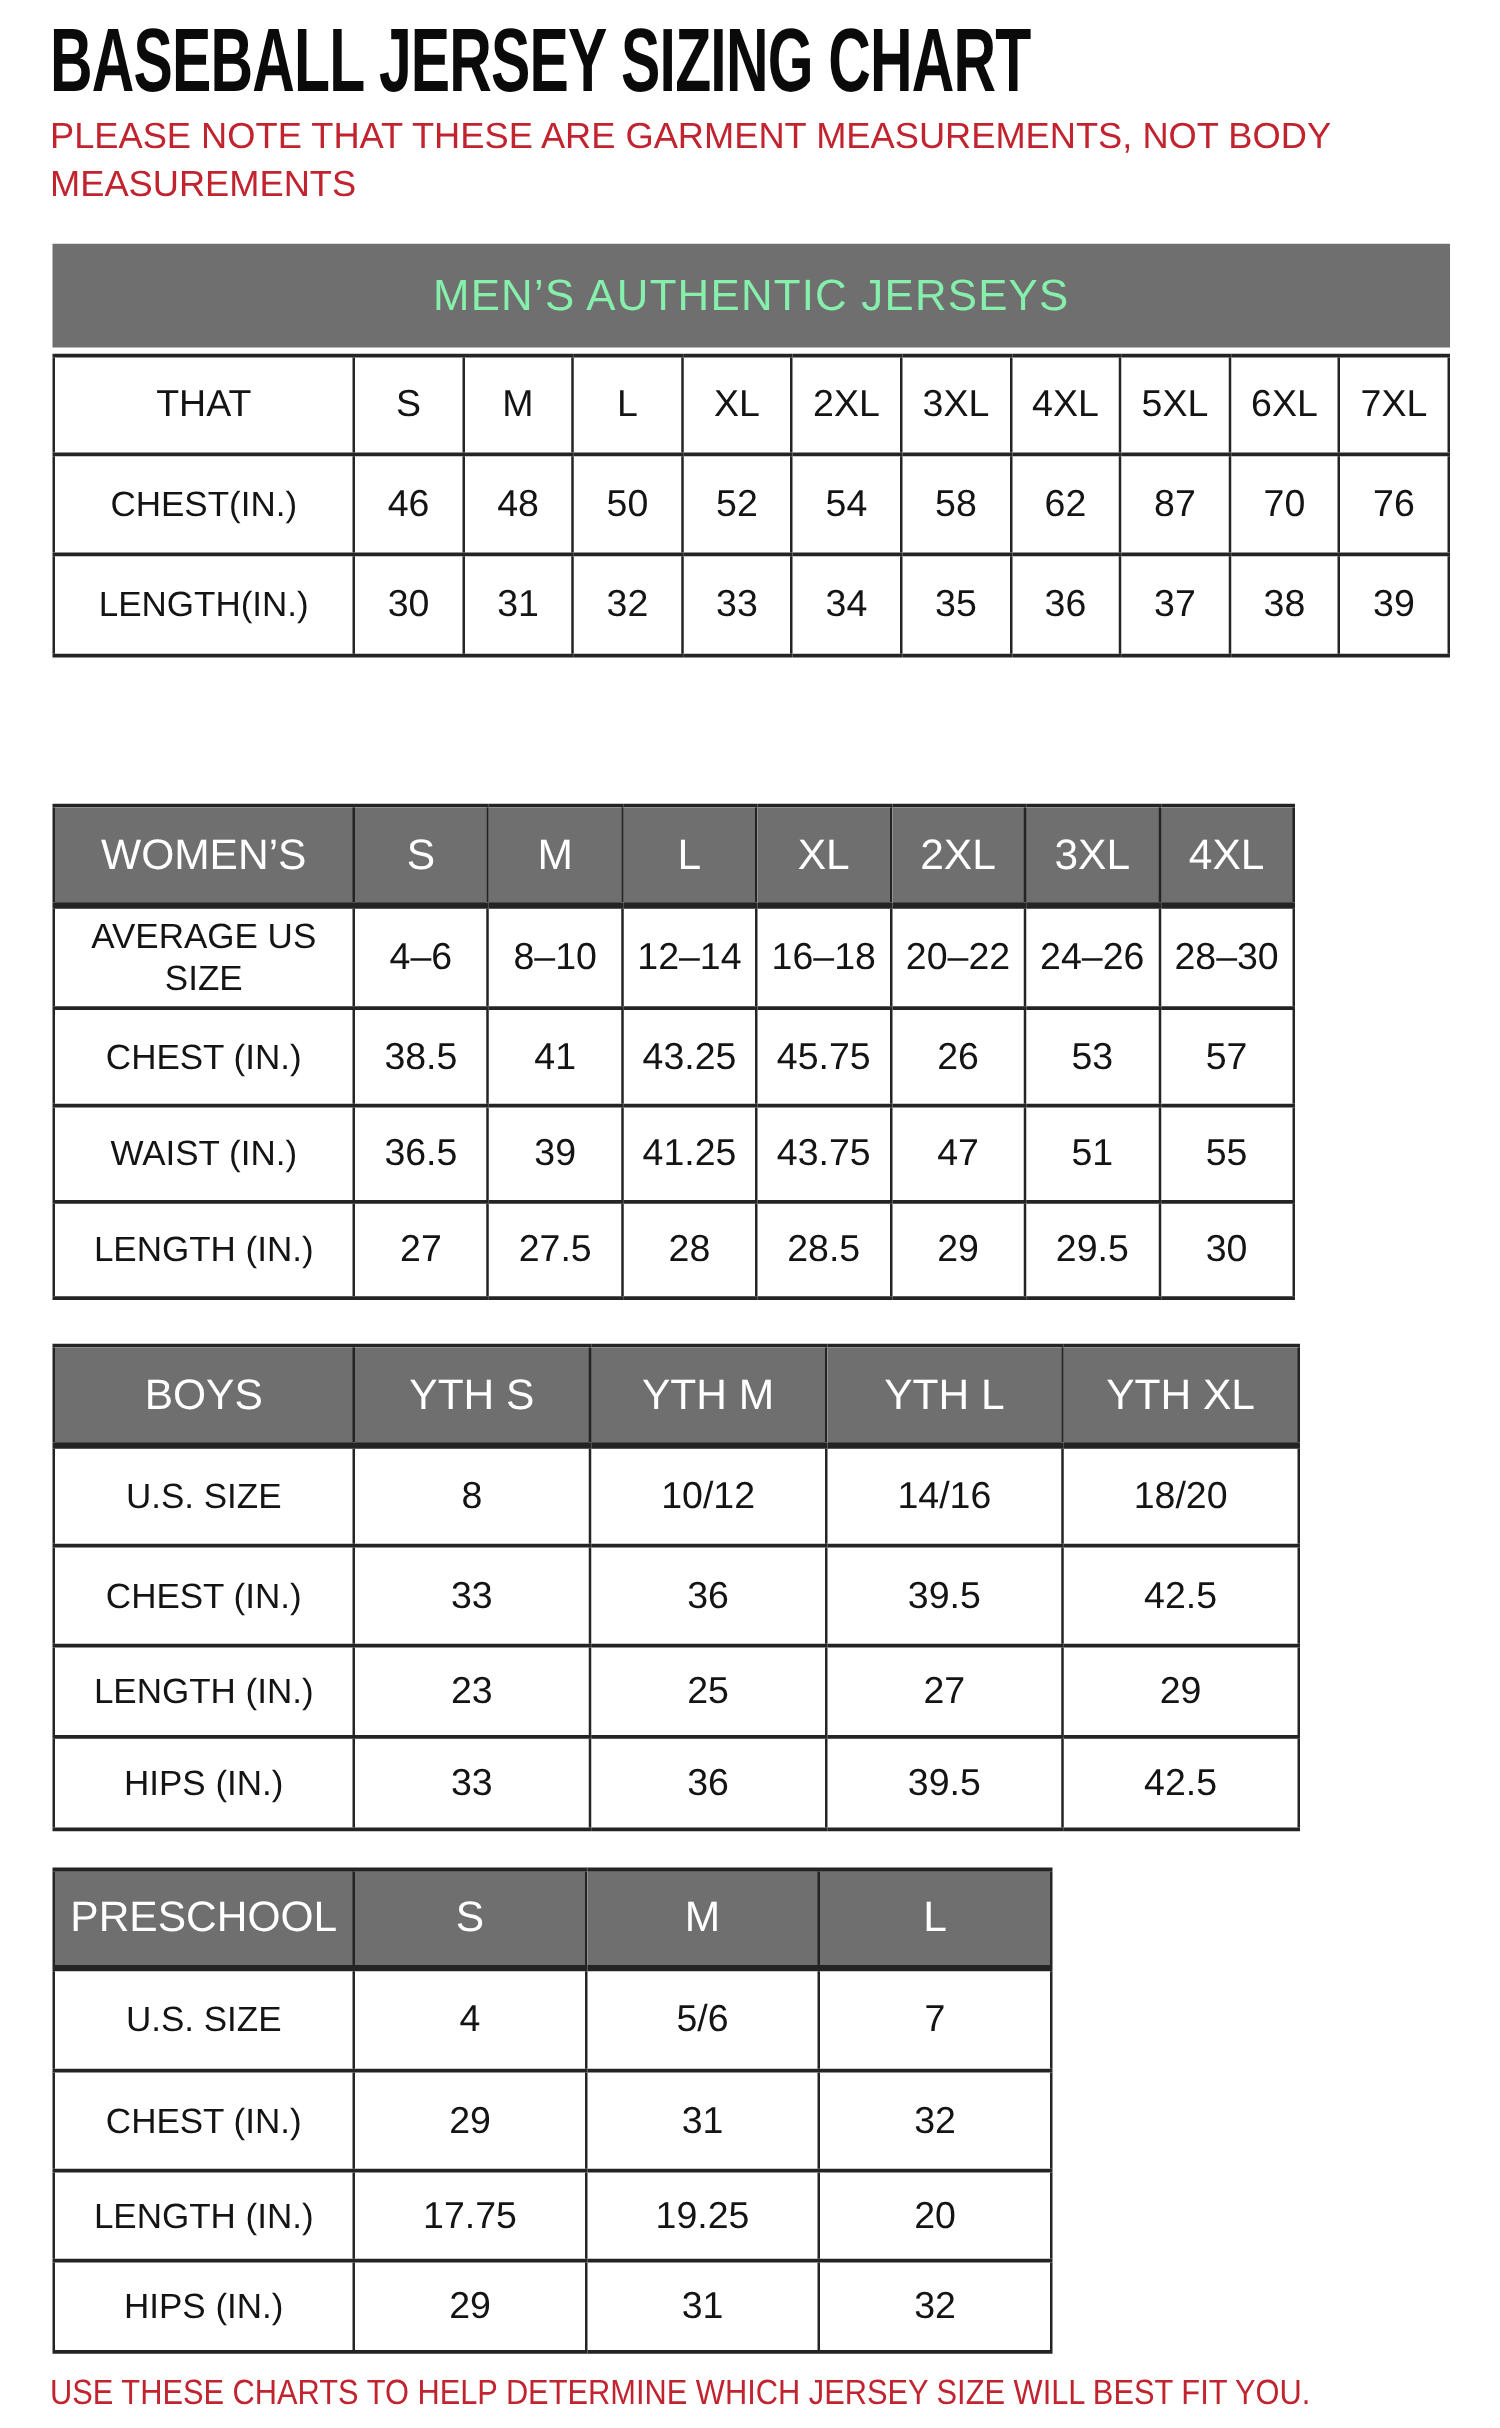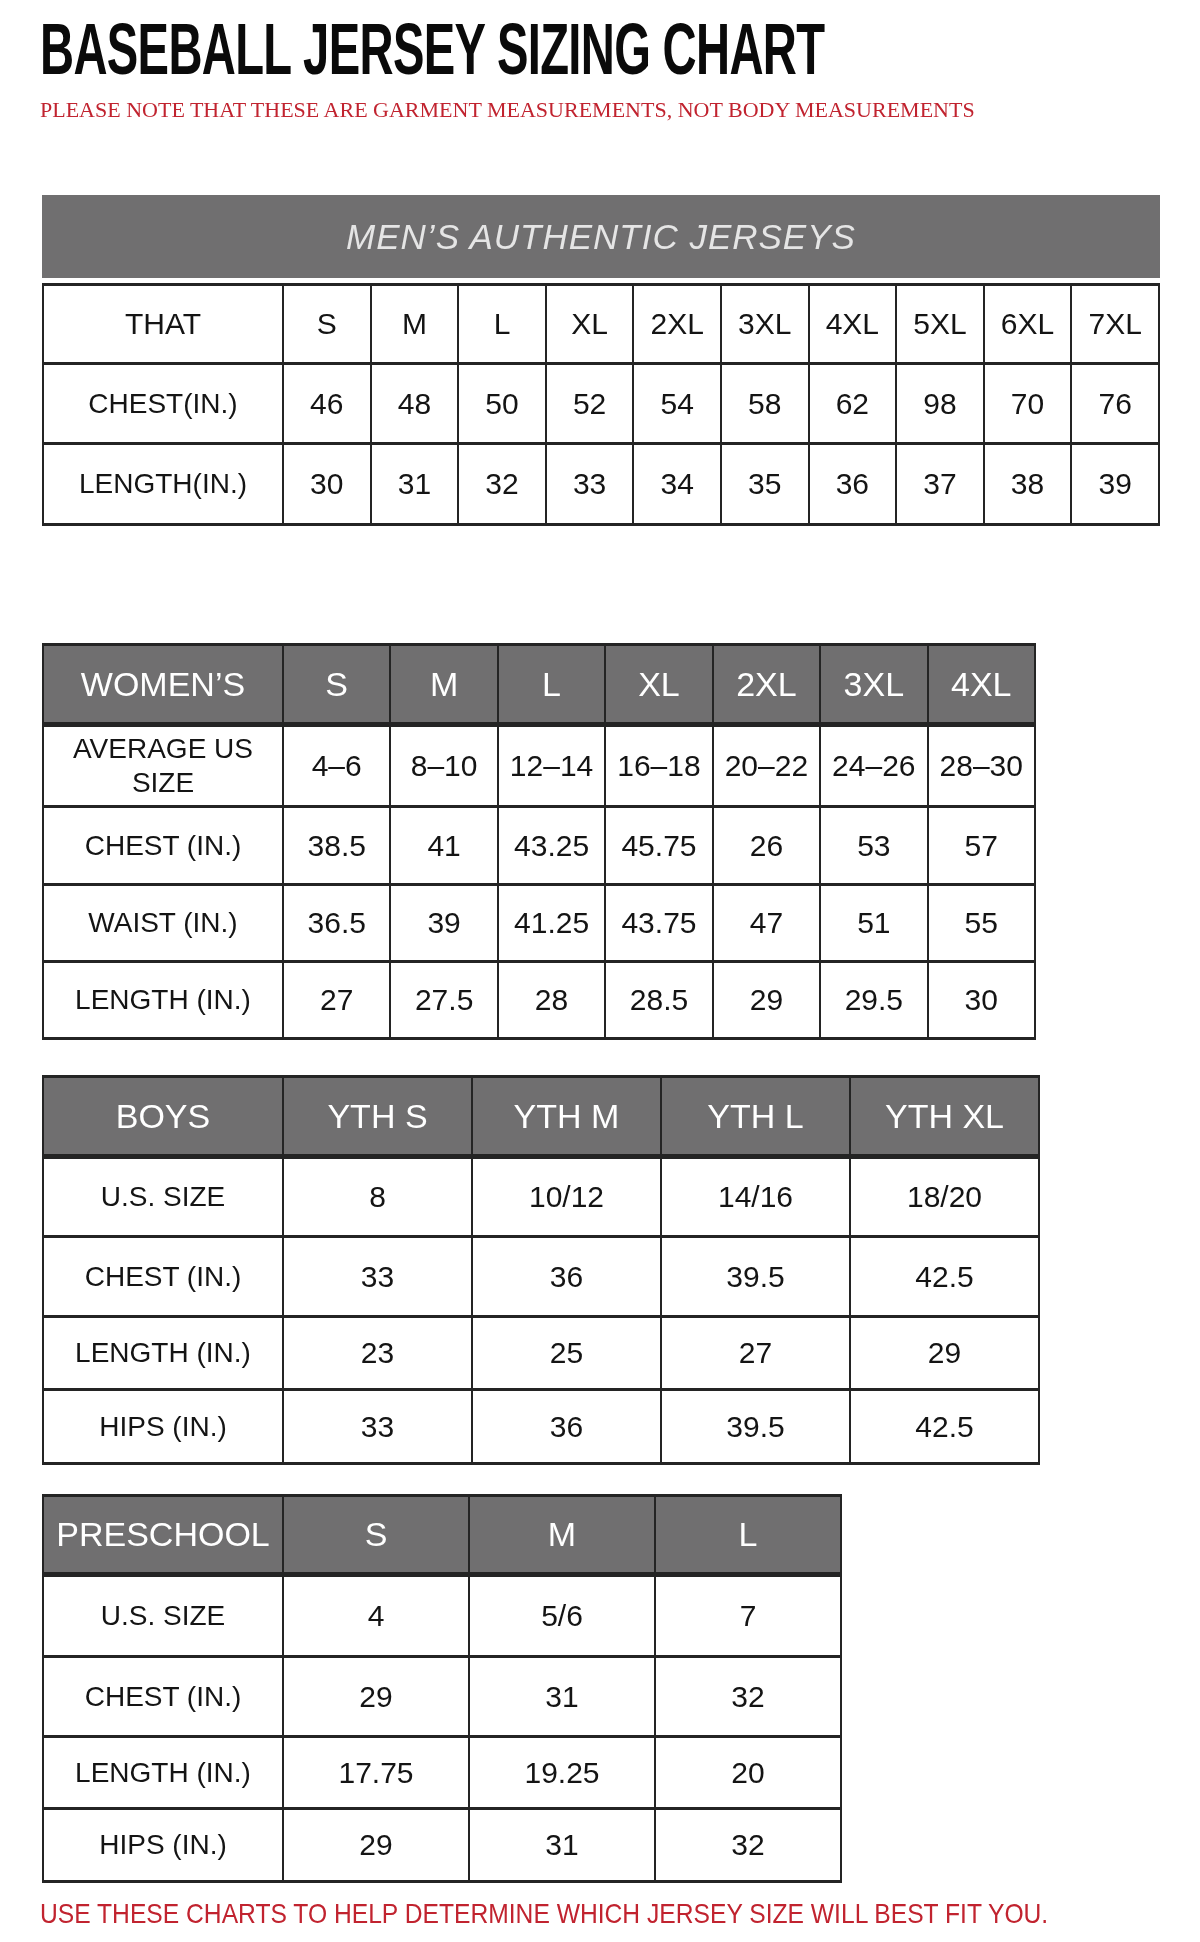--- a/index.html
+++ b/index.html
@@ -13,41 +13,40 @@
 
   
   .page-title {
     position: absolute; left: 40px; top: 12px;
     font-size: 72px; font-weight: bold; letter-spacing: -1px;
     color: #0a0a0a; white-space: nowrap; line-height: 1.05;
     transform: scaleX(0.655); transform-origin: 0 0;
   }
   .note-text {
     position: absolute; left: 40px; top: 90px; width: 1130px;
-    font-size: 22px; line-height: 39px;
+    font-size: 29px; line-height: 39px;
     color: #c1232f;
-    font-family: Liberation Serif, serif;
   }
   .footer-text {
     position: absolute; left: 40px; top: 1898px;
     font-size: 28px; color: #c1232f; white-space: nowrap;
     transform: scaleX(0.88); transform-origin: 0 0;
   }
 
   
   .tbl-section { position: absolute; }
   #section-mens      { left: 42px; top: 195px;  width: 1118px; }
   #section-womens    { left: 42px; top: 643px;  width: 994px;  }
   #section-boys      { left: 42px; top: 1075px; width: 998px;  }
   #section-preschool { left: 42px; top: 1494px; width: 800px;  }
 
   .banner {
-    height: 83px; background: #706f70; color: #e5e5e5;
+    height: 83px; background: #706f70; color: #86efac;
     display: flex; align-items: center; justify-content: center;
-    font-size: 35px; letter-spacing: 1px; margin-bottom: 5px; font-style: italic;
+    font-size: 35px; letter-spacing: 1px; margin-bottom: 5px;
   }
 
   
   .size-table {
     border-collapse: collapse; table-layout: fixed;
     width: 100%; background: #ffffff;
   }
   .size-table th, .size-table td {
     border: solid #242424; border-width: 3px 2px;
     text-align: center; vertical-align: middle;
@@ -114,21 +113,21 @@
         <tbody>
           <tr>
             <th class="label-col row-label">CHEST(IN.)</th>
             <td>46</td>
             <td>48</td>
             <td>50</td>
             <td>52</td>
             <td>54</td>
             <td>58</td>
             <td>62</td>
-            <td>98</td>
+            <td>87</td>
             <td>70</td>
             <td>76</td>
           </tr>
           <tr>
             <th class="label-col row-label">LENGTH(IN.)</th>
             <td>30</td>
             <td>31</td>
             <td>32</td>
             <td>33</td>
             <td>34</td>

